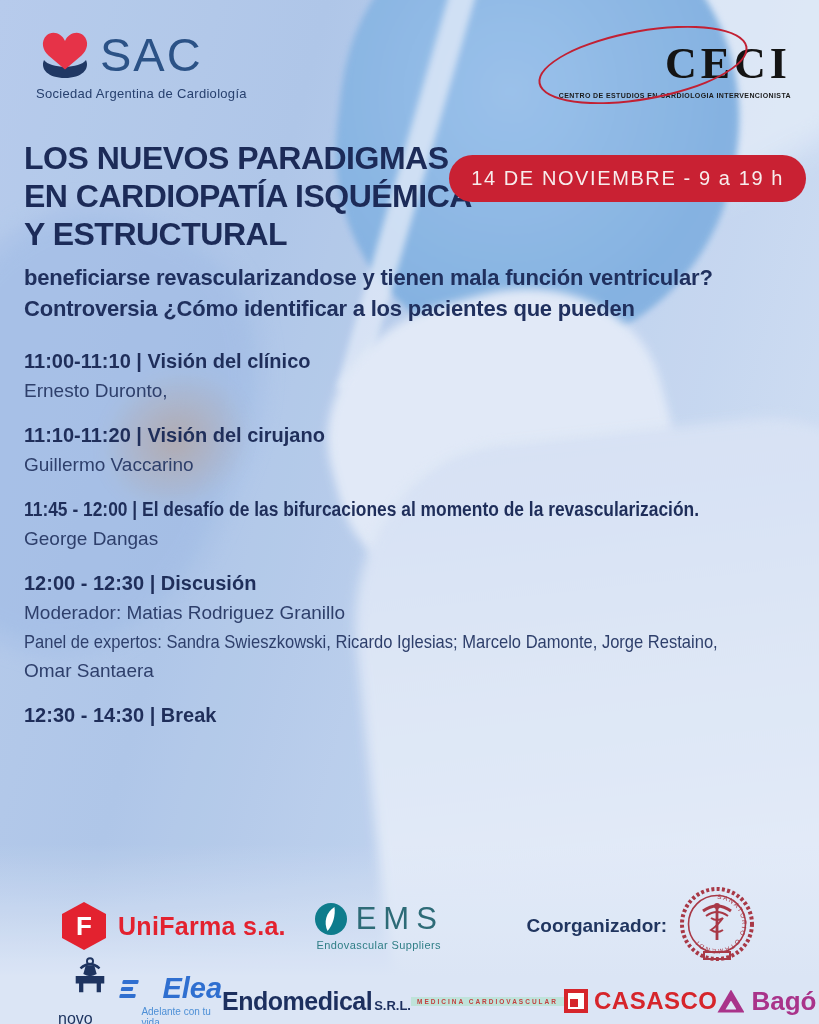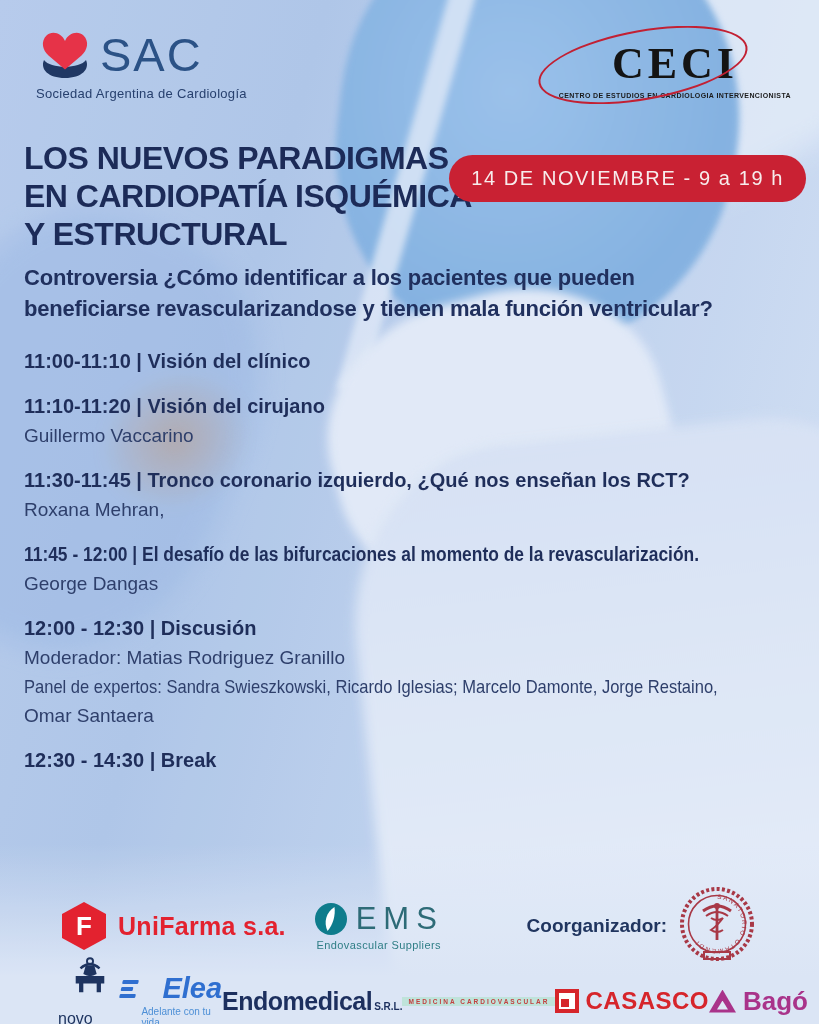--- a/index.html
+++ b/index.html
@@ -22,21 +22,21 @@
   .bg-bottom{left:0;bottom:-40px;width:100%;height:220px;background:linear-gradient(180deg,rgba(231,238,249,0),#e7eef9 60%);}
   .bg-tint{inset:0;background:rgba(150,178,228,.14);}
 
   .content{position:relative;z-index:1;width:100%;height:100%;}
 
   
   .header{position:absolute;top:28px;left:36px;right:18px;display:flex;justify-content:space-between;align-items:flex-start;}
   .sac-row{display:flex;align-items:center;gap:6px;}
   .sac-name{font-size:47px;color:#2b5286;letter-spacing:2px;line-height:1;}
   .sac-tagline{margin-top:6px;font-size:13px;color:#27406e;letter-spacing:.3px;}
-  .ceci{position:relative;margin-top:14px;margin-right:10px;text-align:center;}
+  .ceci{position:relative;margin-top:14px;margin-right:10px;text-align:right;}
   .ceci-text{font-family:"Liberation Serif",serif;font-weight:bold;font-size:44px;letter-spacing:4px;color:#141414;line-height:1;position:relative;z-index:1;}
   .ceci-swoosh{position:absolute;left:-22px;top:-12px;width:208px;height:66px;border:2.5px solid #c22033;border-radius:50%;transform:rotate(-10deg);z-index:2;pointer-events:none;}
   .ceci-caption{margin-top:6px;font-size:7px;font-weight:bold;color:#1a1a1a;letter-spacing:.4px;white-space:nowrap;}
 
   
   .title{position:absolute;top:140px;left:24px;color:#1c2b58;font-weight:bold;font-size:32px;line-height:1.18;letter-spacing:-.5px;}
   .title div{white-space:nowrap;}
   .badge{position:absolute;top:155px;right:13px;background:#c92133;color:#f7ecec;font-size:20px;letter-spacing:1.6px;padding:12px 22px;border-radius:26px;white-space:nowrap;}
   .subtitle{position:absolute;top:262px;left:24px;color:#20305e;font-weight:bold;font-size:22px;line-height:1.42;letter-spacing:-.2px;}
   .subtitle div{white-space:nowrap;}
@@ -69,21 +69,21 @@
   .elea-sym{display:inline-flex;flex-direction:column;gap:3px;transform:skewX(-12deg);}
   .elea-sym i{display:block;height:4px;background:#2f6fd0;border-radius:1px;}
   .elea-sym i:nth-child(1){width:16px;}
   .elea-sym i:nth-child(2){width:12px;}
   .elea-sym i:nth-child(3){width:16px;}
   .elea-name{font-size:29px;line-height:1;margin-left:20px;}
   .elea-tagline{font-size:10px;color:#4d8fd6;margin-top:3px;margin-left:20px;}
   .endo{display:flex;flex-direction:row;align-items:center;}
   .endo-row{display:flex;align-items:baseline;gap:2px;}
   .endo-name{font-size:25px;font-weight:bold;color:#1c2f5e;letter-spacing:-.5px;}
-  .endo-suffix{font-size:10px;font-weight:bold;color:#1c2f5e;}
+  .endo-suffix{font-size:13px;font-weight:bold;color:#1c2f5e;}
   .endo-strip{margin-top:1px;background:#bfe3da;padding:1px 6px;font-size:6.5px;letter-spacing:2px;color:#c2403f;font-weight:bold;white-space:nowrap;}
   .casasco{display:flex;align-items:center;gap:6px;}
   .cas-icon{position:relative;width:24px;height:24px;border:4px solid #d6252b;box-sizing:border-box;background:#fff;}
   .cas-icon i{position:absolute;left:2px;bottom:2px;width:8px;height:8px;background:#d6252b;}
   .cas-name{font-size:24px;color:#d6252b;font-weight:bold;letter-spacing:.5px;}
   .bago{display:flex;align-items:center;gap:7px;}
   .bago-tri{position:relative;width:27px;height:23px;background:#a9338a;clip-path:polygon(50% 0,100% 100%,0 100%);}
   .bago-tri i{position:absolute;left:8px;top:11px;width:11px;height:9px;background:#dfe8f6;clip-path:polygon(50% 0,100% 100%,0 100%);}
   .bago-name{font-size:26px;font-weight:bold;color:#a9338a;}
 </style>
@@ -128,35 +128,32 @@
 
     <div class="title">
       <div>LOS NUEVOS PARADIGMAS</div>
       <div>EN CARDIOPATÍA ISQUÉMICA</div>
       <div>Y ESTRUCTURAL</div>
     </div>
 
     <div class="badge">14 DE NOVIEMBRE - 9 a 19 h</div>
 
     <div class="subtitle">
+      <div>beneficiarse revascularizandose y tienen mala función ventricular?</div>
       <div>Controversia ¿Cómo identificar a los pacientes que pueden</div>
-      <div>beneficiarse revascularizandose y tienen mala función ventricular?</div>
     </div>
 
     <div class="schedule">
         <div class="schedule-item">
           <div class="s-title">11:00-11:10 | Visión del clínico</div>
+          <div class="s-speaker">Ernesto Duronto,</div>
         </div>
         <div class="schedule-item">
           <div class="s-title">11:10-11:20 | Visión del cirujano</div>
           <div class="s-speaker">Guillermo Vaccarino</div>
-        </div>
-        <div class="schedule-item">
-          <div class="s-title">11:30-11:45 | Tronco coronario izquierdo, ¿Qué nos enseñan los RCT?</div>
-          <div class="s-speaker">Roxana Mehran,</div>
         </div>
         <div class="schedule-item">
           <div class="s-title condensed">11:45 - 12:00 | El desafío de las bifurcaciones al momento de la revascularización.</div>
           <div class="s-speaker">George Dangas</div>
         </div>
         <div class="schedule-item">
           <div class="s-title">12:00 - 12:30 | Discusión</div>
           <div class="s-speaker">Moderador: Matias Rodriguez Granillo</div>
           <div class="s-speaker condensed">Panel de expertos: Sandra Swieszkowski, Ricardo Iglesias; Marcelo Damonte, Jorge Restaino,</div>
           <div class="s-speaker">Omar Santaera</div>

